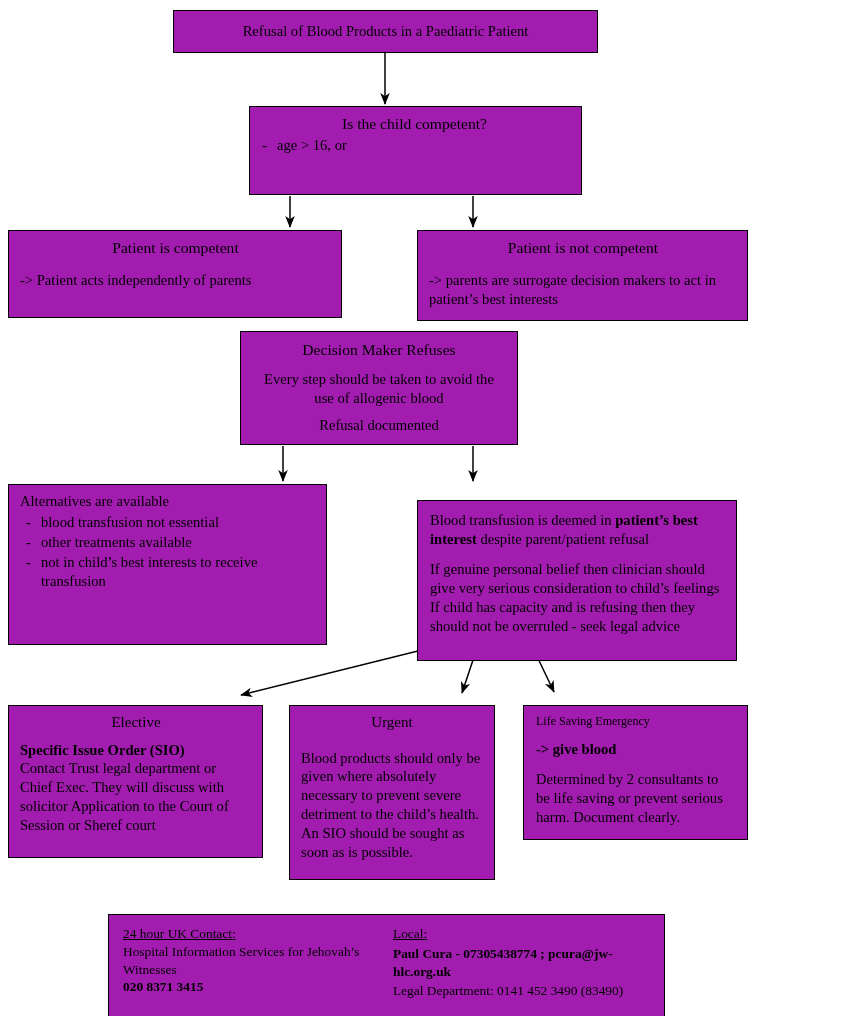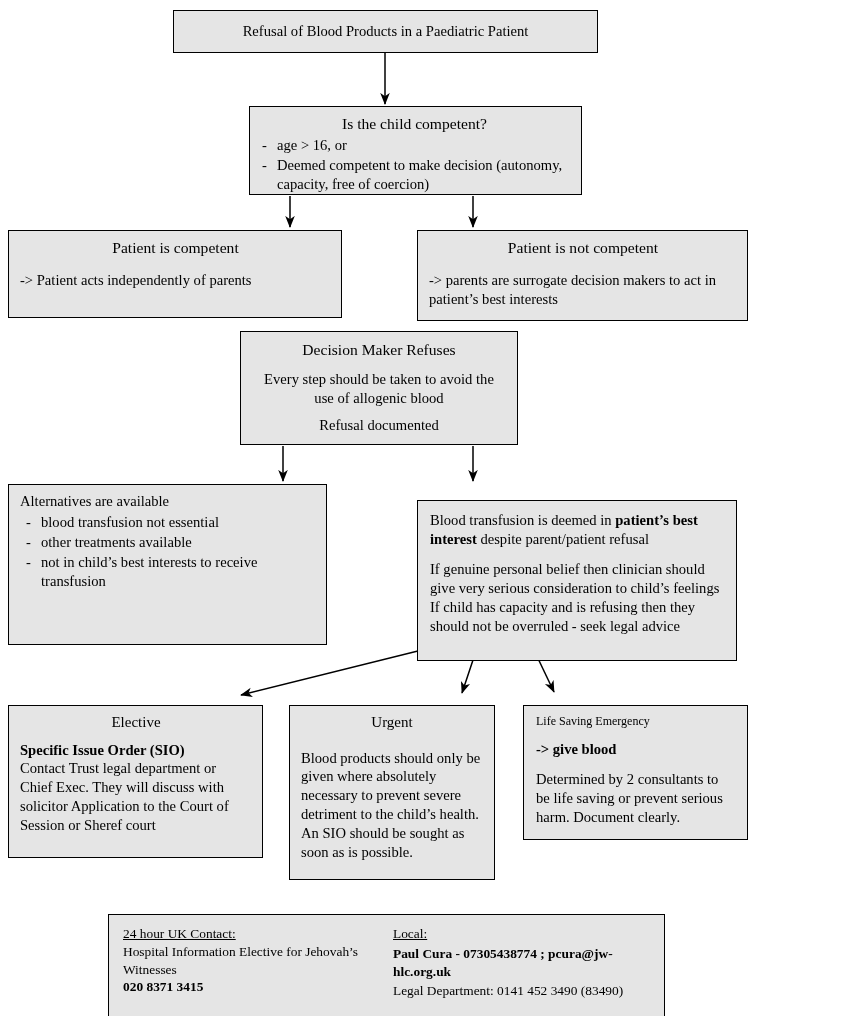--- a/index.html
+++ b/index.html
@@ -16,21 +16,21 @@
     position: relative;
     width: 843px;
     height: 1016px;
     background: #ffffff;
     overflow: hidden;
   }
   .node {
     position: absolute;
     box-sizing: border-box;
     border: 1.4px solid #000000;
-    background: #e5e5e5;
+    background: #a21caf;
     font-size: 14.6px;
     line-height: 1.30;
   }
   .node .pad {
     padding: 7px 10px 7px 11px;
   }
   .ttl {
     text-align: center;
     font-size: 15.6px;
     margin: 0 0 2px 0;
@@ -134,21 +134,20 @@
     <div class="pad">
       <div class="ctr">Refusal of Blood Products in a Paediatric Patient</div>
     </div>
   </div>
 
   <div class="node" id="n-compq">
     <div class="pad">
       <div class="ttl">Is the child competent?</div>
       <ul class="dash">
         <li>age &gt; 16, or</li>
-        <li>Deemed competent to make decision (autonomy, capacity, free of coercion)</li>
       </ul>
     </div>
   </div>
 
   <div class="node" id="n-comp">
     <div class="pad">
       <div class="ttl">Patient is competent</div>
       <div class="gap"></div>
       <div class="body-line">-&gt; Patient acts independently of parents</div>
     </div>
@@ -216,21 +215,21 @@
       <div class="body-line bold">-&gt; give blood</div>
       <div class="gap"></div>
       <div class="body-line">Determined by 2 consultants to be life saving or prevent serious harm. Document clearly.</div>
     </div>
   </div>
 
   <div class="node" id="n-contact">
     <div class="cols">
       <div class="col-left">
         <div class="body-line uline">24 hour UK Contact:</div>
-        <div class="body-line">Hospital Information Elective for Jehovah’s Witnesses</div>
+        <div class="body-line">Hospital Information Services for Jehovah’s Witnesses</div>
         <div class="body-line bold">020 8371 3415</div>
       </div>
       <div class="col-right">
         <div class="body-line uline">Local:</div>
         <div class="body-line bold">Paul Cura - 07305438774 ; pcura@jw-hlc.org.uk</div>
         <div class="body-line">Legal Department: 0141 452 3490 (83490)</div>
       </div>
     </div>
   </div>
 

